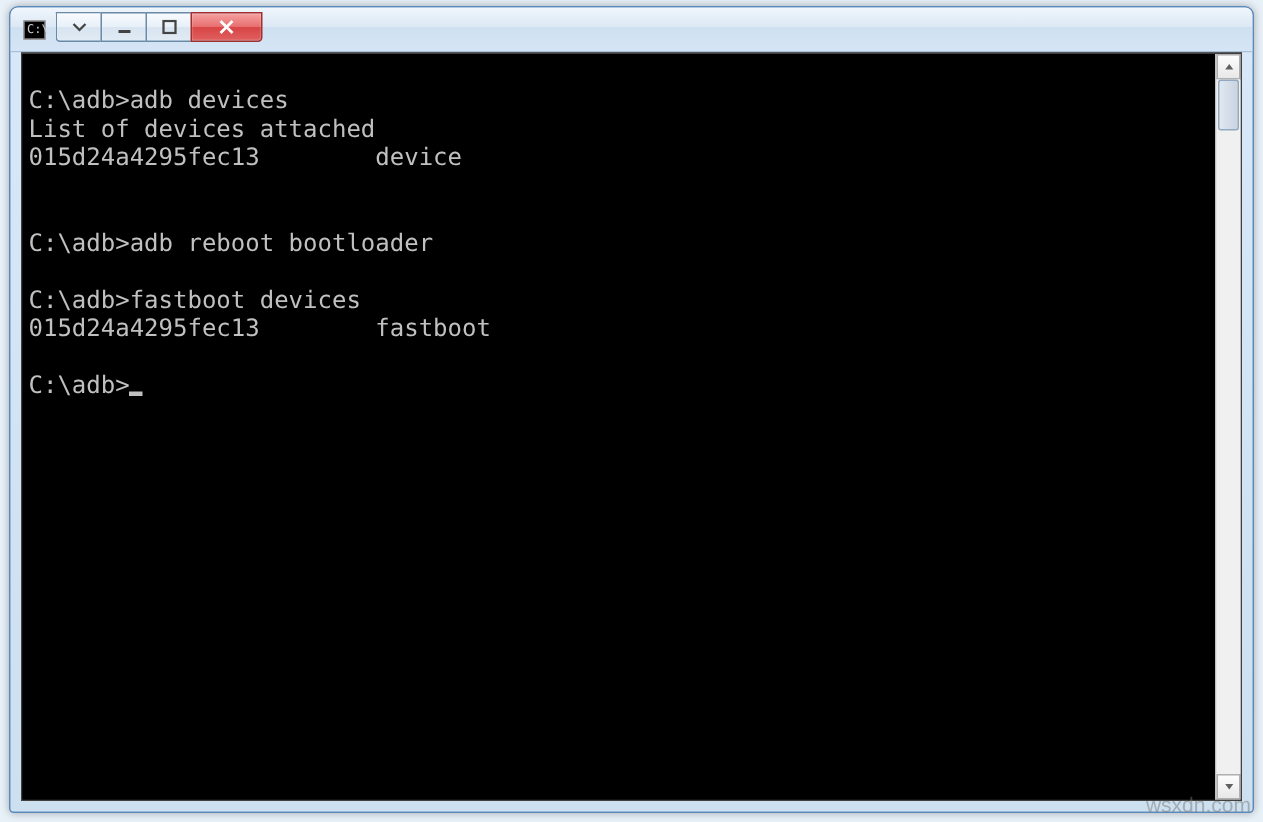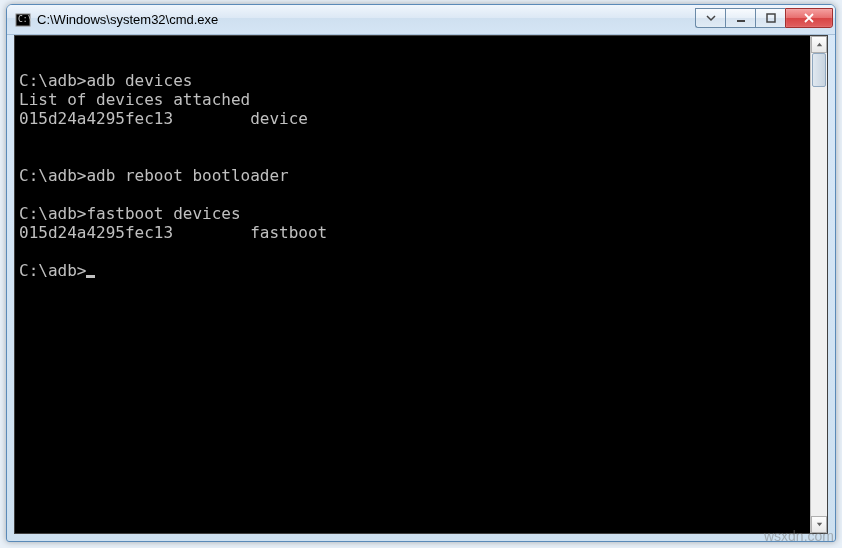--- a/index.html
+++ b/index.html
@@ -100,21 +100,21 @@
       border: 1px solid #404040;
       position: relative;
     }
     .console {
       flex: 1;
       background: #000;
       color: #c0c0c0;
       font-family: "Consolas", "Lucida Console", monospace;
       font-size: 16px;
       line-height: 19px;
-      padding: 16px 4px;
+      padding: 2px 4px;
       white-space: pre;
       overflow: hidden;
     }
     .console .cursor {
       display: inline-block;
       width: 9px;
       height: 3px;
       background: #c0c0c0;
       vertical-align: baseline;
       position: relative;
@@ -165,21 +165,20 @@
 <body>
 
 <div class="window">
   <div class="titlebar">
     <span class="titlebar-icon">
       <svg viewBox="0 0 16 16">
         <rect x="1" y="2" width="14" height="12" fill="#000" stroke="#888" stroke-width="1"></rect>
         <text x="3" y="10" font-size="8" fill="#ccc" font-family="monospace">C:\</text>
       </svg>
     </span>
-    <span class="titlebar-text">C:\Windows\system32\cmd.exe</span>
     <div class="window-controls">
       <div class="win-btn dropdown">
         <svg viewBox="0 0 12 10">
             <path d="M2 3 L6 7 L10 3" fill="none" stroke="#444" stroke-width="1.5"></path>
           </svg>
       </div>
       <div class="win-btn minimize">
         <svg viewBox="0 0 12 10">
             <rect x="2" y="7" width="8" height="2" fill="#444"></rect>
           </svg>

